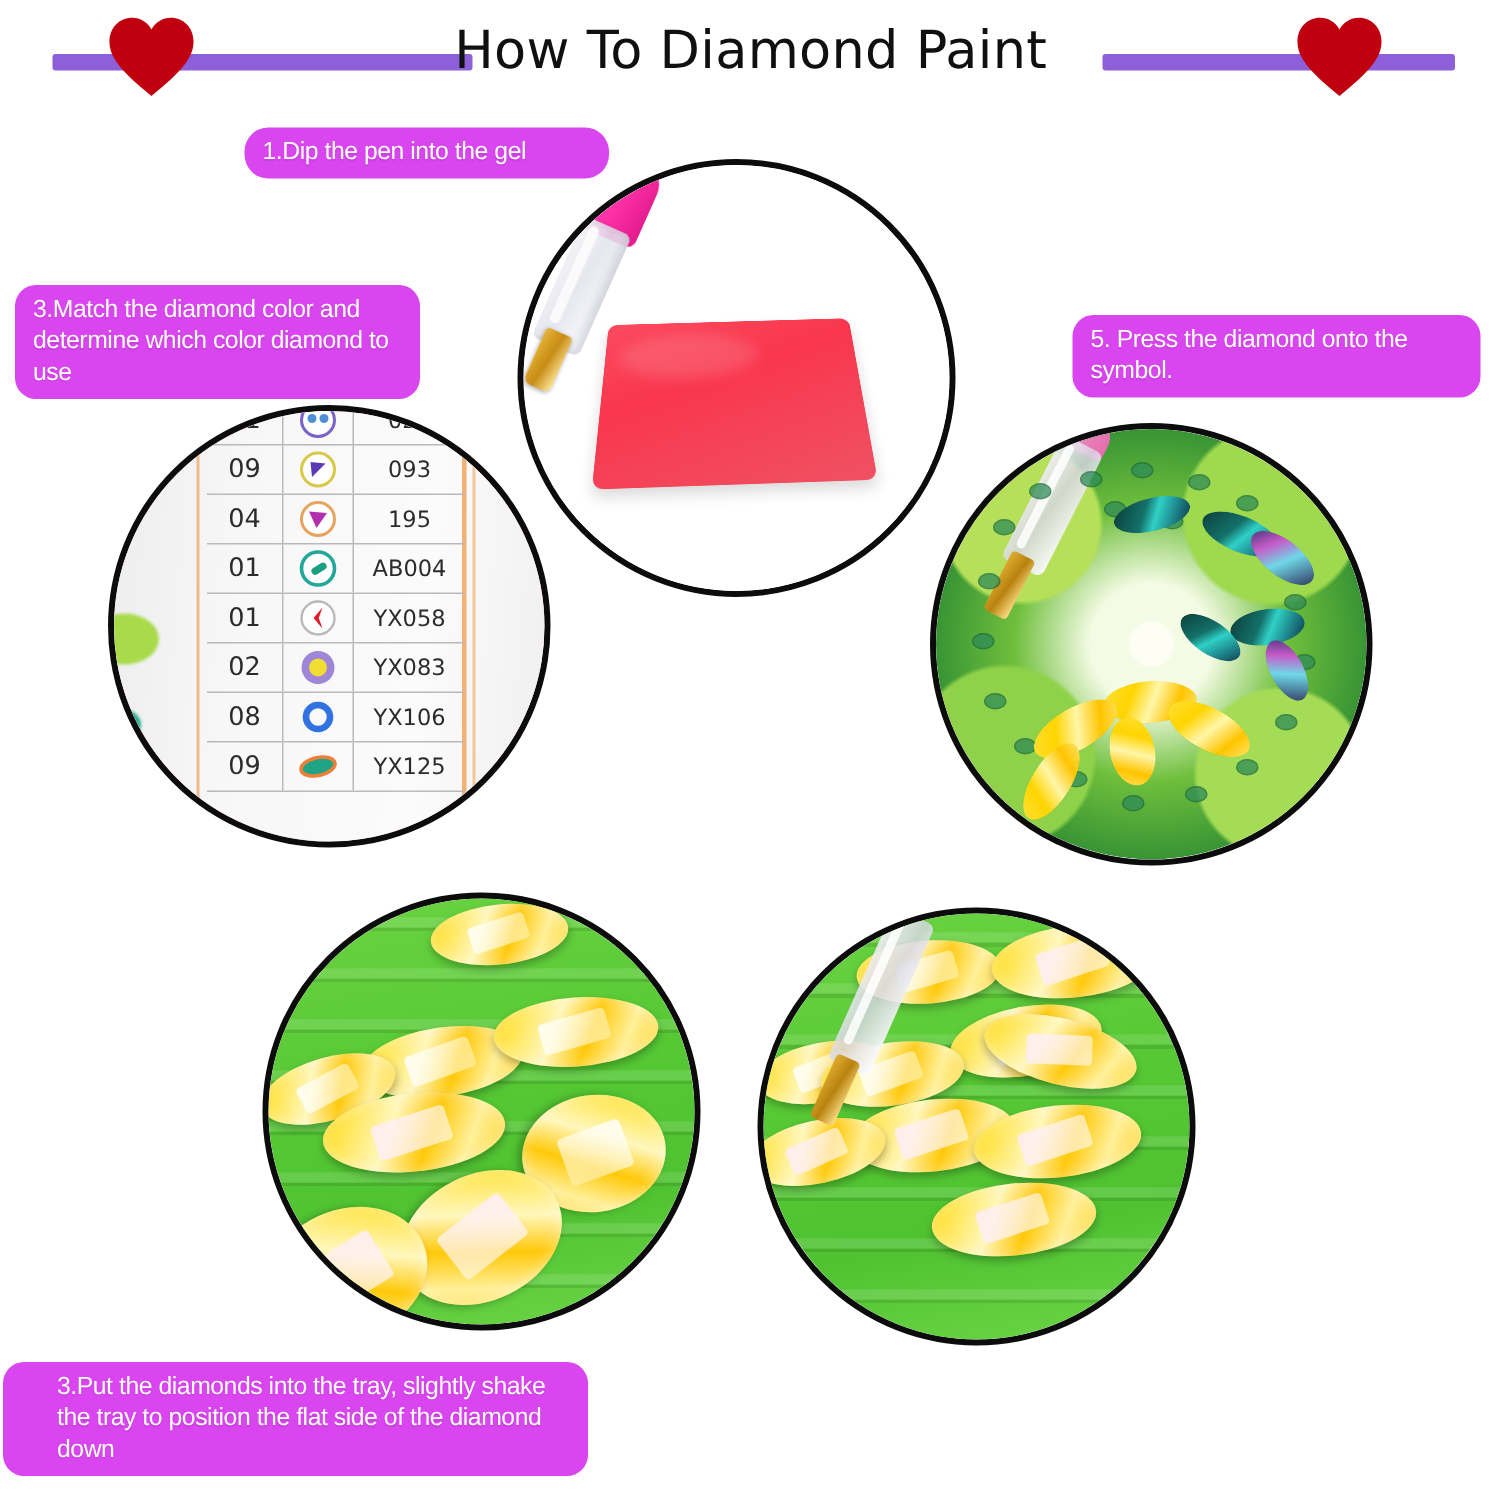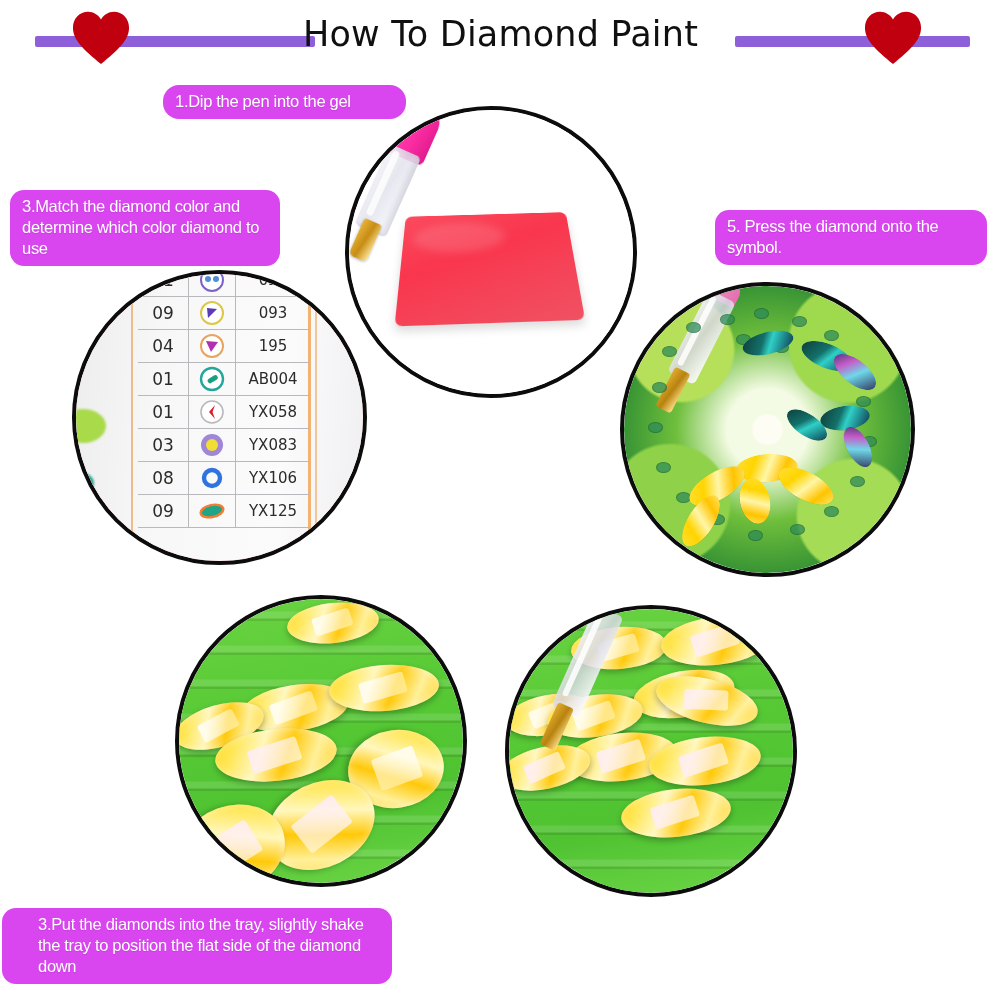--- a/index.html
+++ b/index.html
@@ -247,21 +247,21 @@
             <div class="tc-num">01</div>
             <div class="tc-sym">
               <svg class="sym" viewBox="0 0 26 26">
                 <circle cx="13" cy="13" r="11" fill="#ffffff" stroke="#b9b9bd" stroke-width="1.6"></circle>
                 <path d="M16 6 L10 13 L16 20 L13.5 13 Z" fill="#e01a27"></path>
               </svg>
             </div>
             <div class="tc-code">YX058</div>
           </div>
           <div class="trow">
-            <div class="tc-num">03</div>
+            <div class="tc-num">02</div>
             <div class="tc-sym">
               <svg class="sym" viewBox="0 0 26 26">
                 <circle cx="13" cy="13" r="11" fill="#9f86d6" stroke="#9f86d6" stroke-width="0"></circle>
                 <circle cx="13" cy="13" r="6" fill="#f2dd33"></circle>
               </svg>
             </div>
             <div class="tc-code">YX083</div>
           </div>
           <div class="trow">
             <div class="tc-num">08</div>

